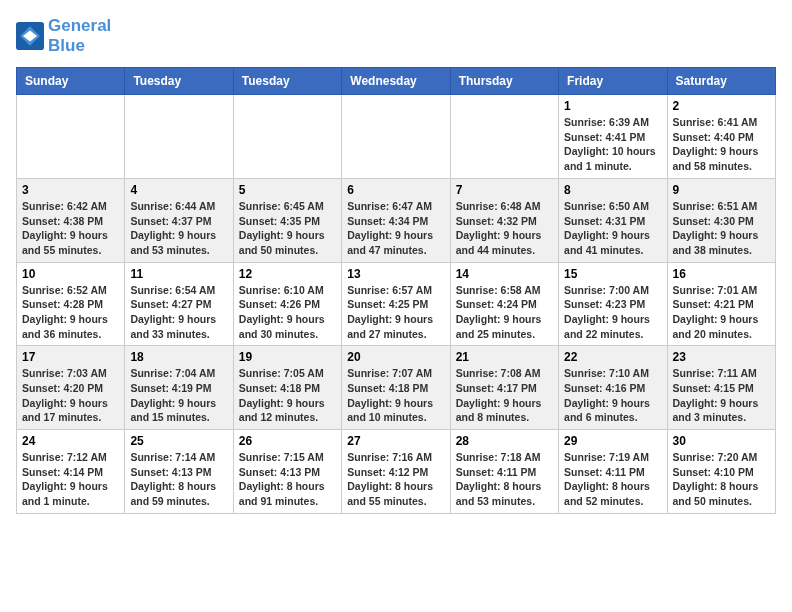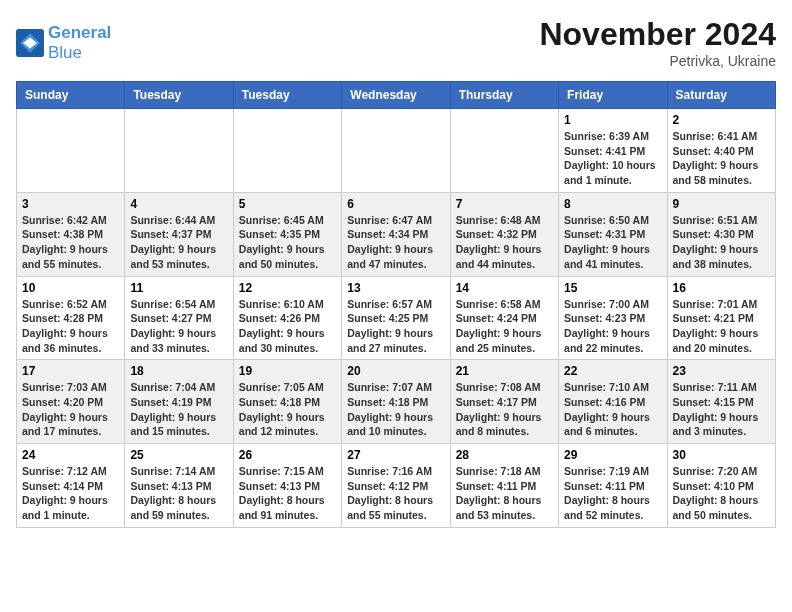--- a/index.html
+++ b/index.html
@@ -6,21 +6,21 @@
     body {
       font-family: Arial, sans-serif;
       background: #fff;
       width: 792px;
       min-height: 612px;
       padding: 16px;
     }
     .header {
       display: flex;
       justify-content: space-between;
-      align-items: center;
+      align-items: flex-start;
       margin-bottom: 12px;
     }
     .logo {
       display: flex;
       align-items: center;
       gap: 4px;
     }
     .logo-icon {
       width: 28px;
       height: 28px;
@@ -80,26 +80,22 @@
   <div class="logo">
     <svg class="logo-icon" viewBox="0 0 40 40">
       <rect x="0" y="0" width="40" height="40" rx="4" fill="#1a5fa8"></rect>
       <polygon points="20,6 34,20 20,34 6,20" fill="#4a90d9"></polygon>
       <polygon points="20,12 30,20 20,28 10,20" fill="#fff"></polygon>
     </svg>
     <div>
       <div style="font-size:17px;font-weight:bold;color:#1a1a1a;line-height:1.15;">
         <span style="color:#4a90d9;">General</span>
       </div>
-      <div style="font-size:17px;font-weight:normal;color:#4a90d9;line-height:1.15;">Blue</div>
+      <div style="font-size:17px;font-weight:bold;color:#4a90d9;line-height:1.15;">Blue</div>
     </div>
-  </div>
-  <div class="title-block">
-    <div class="month-title">November 2024</div>
-    <div class="subtitle">Petrivka, Ukraine</div>
   </div>
 </div>
 
 <table class="calendar">
   <thead>
     <tr>
       <th>Sunday</th>
       <th>Tuesday</th>
       <th>Tuesday</th>
       <th>Wednesday</th>

